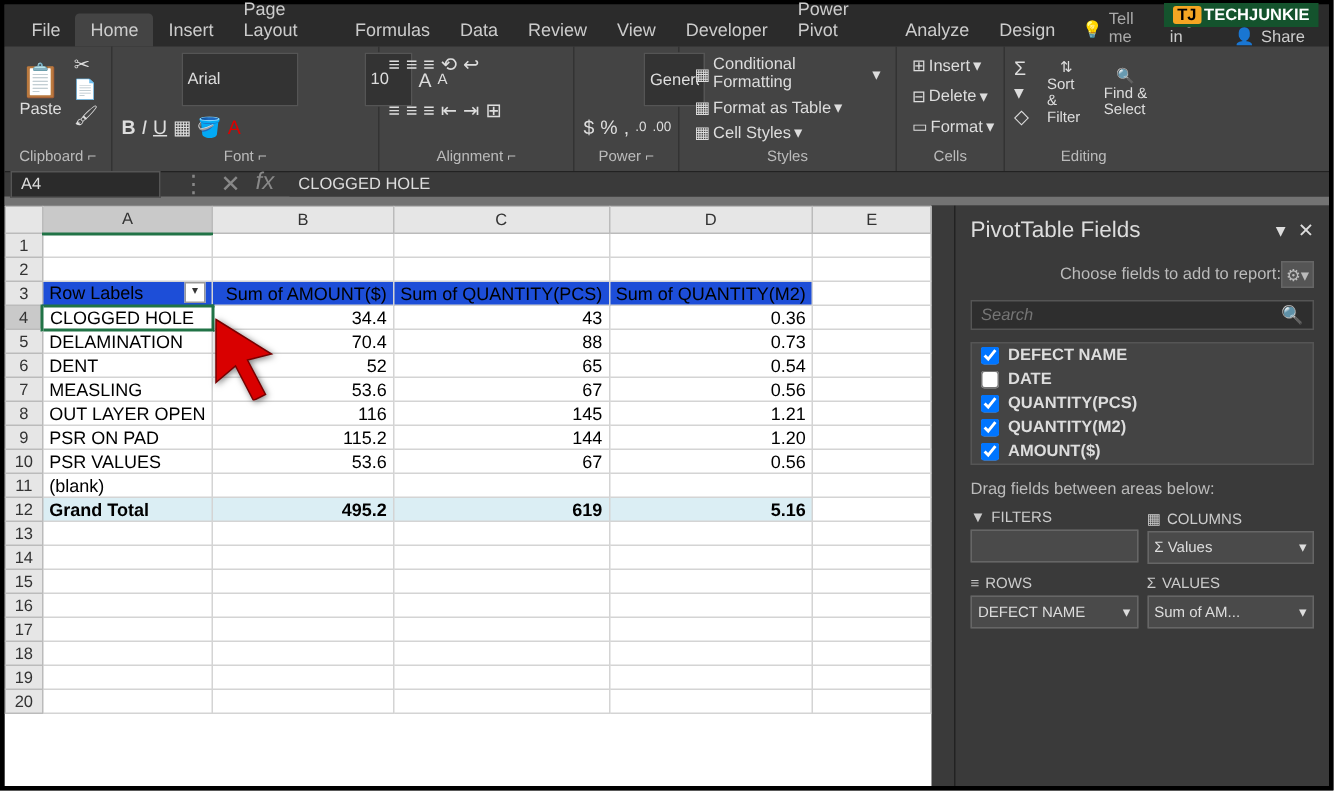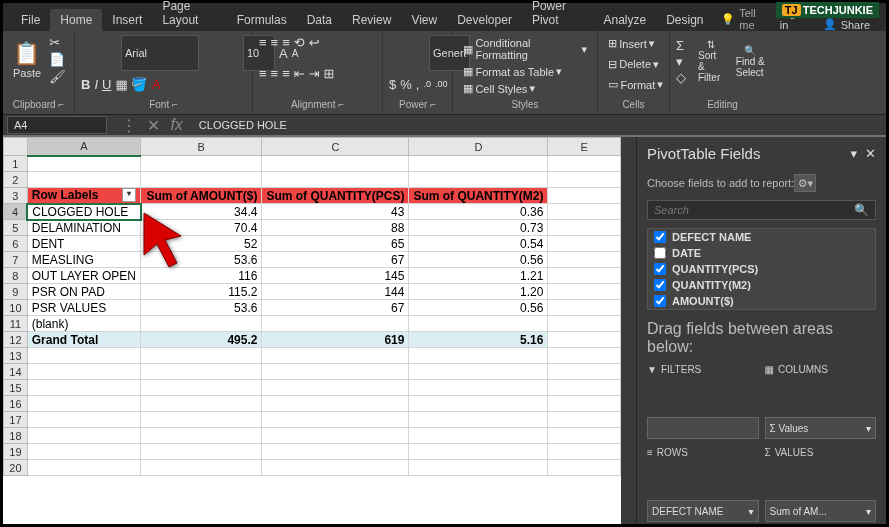--- a/index.html
+++ b/index.html
@@ -21,60 +21,60 @@
 .ribbon-group { border-right: 1px solid #333; padding: 4px 6px 2px 6px; display: flex; flex-direction: column; justify-content: space-between; }
 .ribbon-group .label { text-align: center; font-size: 10px; color: #bbb; padding: 2px 0; }
 .ribbon-row { display: flex; gap: 4px; align-items: center; }
 .rb-btn { padding: 2px 4px; cursor: pointer; border-radius: 2px; display: flex; align-items: center; gap: 2px; }
 .rb-big { display: flex; flex-direction: column; align-items: center; padding: 4px; cursor: pointer; }
 .rb-big .icon { font-size: 22px; }
 .rb-select { background: #333; color: #ddd; border: 1px solid #555; font-size: 11px; padding: 17px 3px; height: 18px; margin-left: 40px; }
 .rb-icon { font-size: 13px; color: #ddd; }
 
 
-.formula-bar { height: 22px; background: #3a3a3a; display: flex; align-items: center; border-bottom: 2px solid #737373; }
+.formula-bar { height: 22px; background: #3a3a3a; display: flex; align-items: center; border-bottom: 6px solid #737373; }
 .name-box { width: 100px; background: #2b2b2b; color: #ddd; font-size: 11px; padding: 2px 6px; border: 1px solid #555; margin: 0 4px; }
 .fx-icons { display: flex; gap: 10px; padding: 0 10px; color: #888; }
 .formula-input { flex: 1; background: #3a3a3a; color: #ddd; font-size: 11px; padding: 2px 6px; border: none; }
 
 
 .main { flex: 1; display: flex; overflow: hidden; }
 
 
 .grid-area { flex: 1; background: #fff; position: relative; overflow: hidden; }
 .grid-table { border-collapse: collapse; font-size: 12px; color: #000; }
 .grid-table th { background: #e6e6e6; border: 1px solid #bbb; font-weight: normal; color: #333; font-size: 11px; text-align: center; padding: 1px 0; }
 .grid-table th.row-h { width: 28px; }
 .grid-table th.col-h { height: 18px; }
 .grid-table th.selected-col { background: #c9c9c9; border-bottom: 2px solid #217346; }
 .grid-table th.selected-row { background: #c9c9c9; border-right: 2px solid #217346; }
 .grid-table td { border: 1px solid #d4d4d4; padding: 0 4px; height: 16px; white-space: nowrap; font-family: Arial; font-size: 12px; }
-.grid-table td.hdr { background: #ef4444; font-weight: bold; }
+.grid-table td.hdr { background: #1d4ed8; font-weight: normal; }
 .grid-table td.selected { border: 2px solid #217346; background: #fff; }
 .grid-table td.total { background: #dbeef4; font-weight: bold; }
 .grid-table td.right { text-align: right; }
 .filter-btn { float: right; width: 14px; height: 14px; border: 1px solid #999; background: #fff; text-align: center; line-height: 10px; font-size: 8px; color: #333; }
 .arrow-cursor { position: absolute; top: 74px; left: 136px; pointer-events: none; }
 .arrow-cursor svg { width: 50px; height: 56px; filter: drop-shadow(1px 1px 2px rgba(0,0,0,0.5)); }
 
 
 .field-pane { width: 250px; background: #3a3a3a; color: #ddd; display: flex; flex-direction: column; font-size: 12px; border-left: 1px solid #222; }
 .fp-header { padding: 8px 10px; font-size: 15px; display: flex; align-items: center; justify-content: space-between; }
 .fp-header .close { display: flex; gap: 8px; font-size: 13px; }
-.fp-sub { padding: 4px 10px; font-size: 11px; color: #bbb; display: flex; align-items: center; justify-content: flex-start; }
+.fp-sub { padding: 4px 10px; font-size: 11px; color: #bbb; display: flex; align-items: center; justify-content: flex-end; }
 .fp-gear { width: 22px; height: 18px; background: #555; border: 1px solid #666; display: flex; align-items: center; justify-content: center; font-size: 11px; }
 .fp-search { margin: 4px 10px; display: flex; background: #2e2e2e; border: 1px solid #555; padding: 2px 6px; }
 .fp-search input { flex: 1; background: transparent; border: none; color: #ddd; font-size: 11px; font-style: italic; outline: none; }
 .fp-fields { margin: 4px 10px; background: #444; border: 1px solid #555; max-height: 95px; overflow-y: auto; }
 .fp-field { display: flex; align-items: center; gap: 6px; padding: 2px 6px; font-size: 11px; font-weight: bold; }
 .fp-field input { width: 12px; height: 12px; }
-.fp-drag { padding: 6px 10px; font-size: 16px; color: #bbb; }
+.fp-drag { padding: 6px 10px; font-size: 11px; color: #bbb; }
 .fp-areas { display: grid; grid-template-columns: 1fr 1fr; gap: 6px; padding: 0 10px; }
 .fp-area-label { font-size: 10px; color: #ccc; padding: 2px 0; display: flex; align-items: center; gap: 4px; }
-.fp-area-box { background: #4a4a4a; border: 1px solid #666; height: 22px; font-size: 10px; padding: 2px 4px; display: flex; align-items: center; justify-content: space-between; margin-top: 40px; }
+.fp-area-box { background: #4a4a4a; border: 1px solid #666; height: 22px; font-size: 10px; padding: 2px 4px; display: flex; align-items: center; justify-content: space-between; }
 .scrollbar-v { width: 15px; background: #3a3a3a; }
 </style>
 </head>
 <body>
 
 <div class="app">
   <div class="logo"><span class="tj">TJ</span><span>TECHJUNKIE</span></div>
 
   <div class="titlebar">
     <div class="tab">File</div>

